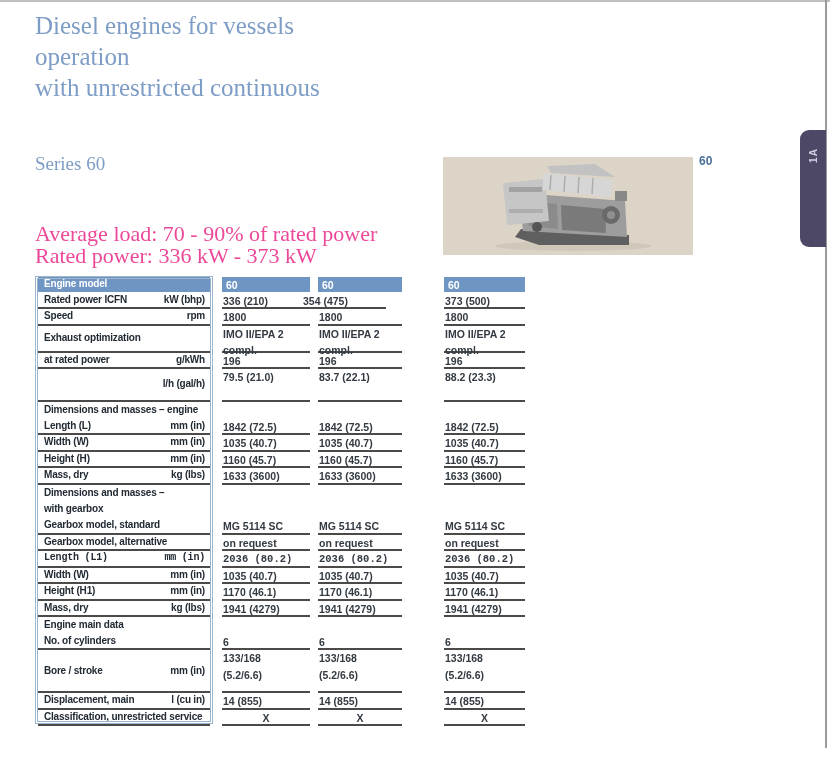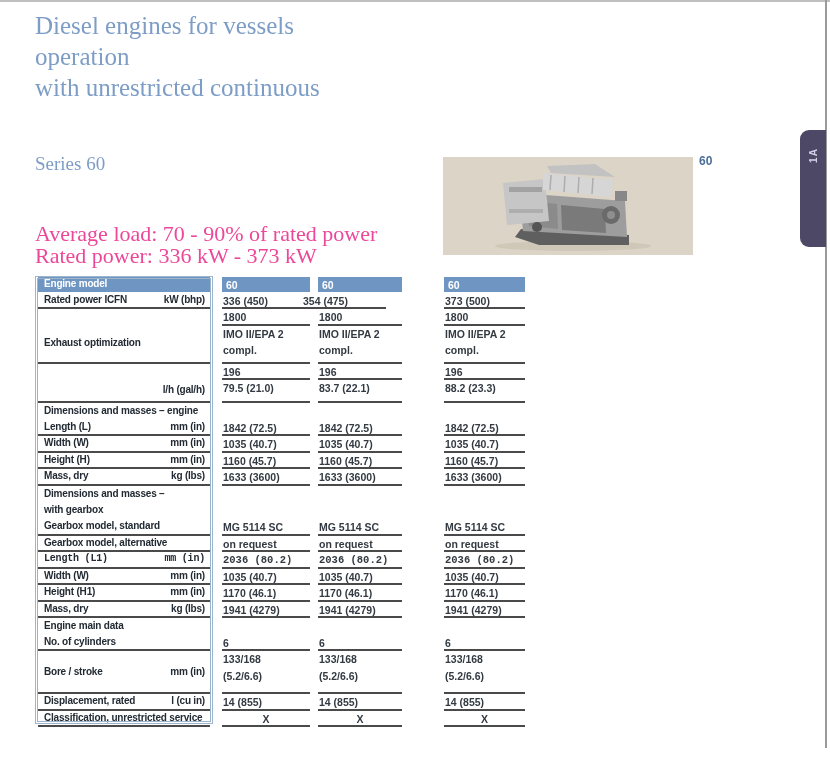--- a/index.html
+++ b/index.html
@@ -117,71 +117,83 @@
       </div>
     </div>
     <div class="t-row" style="height: 16.55px;">
       <div class="cell-label ruled">
         <span>
           <span class="lbl-line">Rated power ICFN</span>
         </span>
         <span>kW (bhp)</span>
       </div>
       <div class="cell-val ruled" style="left: 187px; width: 88px;">
-        <span class="val-line">336 (450)</span>
+        <span class="val-line">336 (210)</span>
       </div>
       <div class="cell-val ruled" style="left: 267px; width: 84px;">
         <span class="val-line">354 (475)</span>
       </div>
       <div class="cell-val ruled" style="left: 409px; width: 81px;">
         <span class="val-line">373 (500)</span>
       </div>
     </div>
     <div class="t-row" style="height: 16.55px;">
+      <div class="cell-label ruled">
+        <span>
+          <span class="lbl-line">Speed</span>
+        </span>
+        <span>rpm</span>
+      </div>
       <div class="cell-val ruled" style="left: 187px; width: 88px;">
         <span class="val-line">1800</span>
       </div>
       <div class="cell-val ruled" style="left: 283px; width: 84px;">
         <span class="val-line">1800</span>
       </div>
       <div class="cell-val ruled" style="left: 409px; width: 81px;">
         <span class="val-line">1800</span>
       </div>
     </div>
-    <div class="t-row" style="height: 38px;">
+    <div class="t-row" style="height: 27px;">
       <div class="cell-label ruled">
         <span>
           <span class="lbl-line">Exhaust optimization</span>
         </span>
       </div>
       <div class="cell-val ruled" style="left: 187px; width: 88px;">
         <span class="val-line">IMO II/EPA 2</span>
         <span class="val-line">compl.</span>
       </div>
       <div class="cell-val ruled" style="left: 283px; width: 84px;">
         <span class="val-line">IMO II/EPA 2</span>
         <span class="val-line">compl.</span>
       </div>
       <div class="cell-val ruled" style="left: 409px; width: 81px;">
         <span class="val-line">IMO II/EPA 2</span>
         <span class="val-line">compl.</span>
       </div>
     </div>
     <div class="t-row" style="height: 16.55px;">
+      <div class="cell-label ruled">
+        <span>
+          <span class="lbl-line">at rated power</span>
+        </span>
+        <span>g/kWh</span>
+      </div>
       <div class="cell-val ruled" style="left: 187px; width: 88px;">
         <span class="val-line">196</span>
       </div>
       <div class="cell-val ruled" style="left: 283px; width: 84px;">
         <span class="val-line">196</span>
       </div>
       <div class="cell-val ruled" style="left: 409px; width: 81px;">
         <span class="val-line">196</span>
       </div>
     </div>
-    <div class="t-row" style="height: 23px;">
+    <div class="t-row" style="height: 33px;">
       <div class="cell-label ruled">
         <span>
           <span class="lbl-line"></span>
         </span>
         <span>l/h (gal/h)</span>
       </div>
       <div class="cell-val ruled" style="left: 187px; width: 88px;">
         <span class="val-line">79.5 (21.0)</span>
       </div>
       <div class="cell-val ruled" style="left: 283px; width: 84px;">
@@ -413,21 +425,21 @@
         <span class="val-line">(5.2/6.6)</span>
       </div>
       <div class="cell-val ruled" style="left: 409px; width: 81px;">
         <span class="val-line">133/168</span>
         <span class="val-line">(5.2/6.6)</span>
       </div>
     </div>
     <div class="t-row" style="height: 16.55px;">
       <div class="cell-label ruled">
         <span>
-          <span class="lbl-line">Displacement, rated</span>
+          <span class="lbl-line">Displacement, main</span>
         </span>
         <span>l (cu in)</span>
       </div>
       <div class="cell-val ruled" style="left: 187px; width: 88px;">
         <span class="val-line">14 (855)</span>
       </div>
       <div class="cell-val ruled" style="left: 283px; width: 84px;">
         <span class="val-line">14 (855)</span>
       </div>
       <div class="cell-val ruled" style="left: 409px; width: 81px;">

